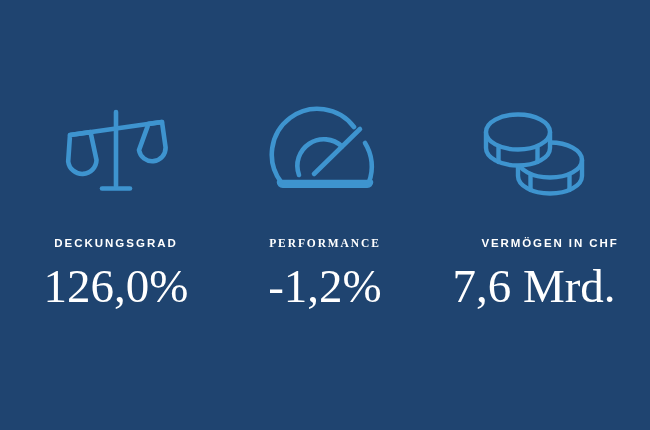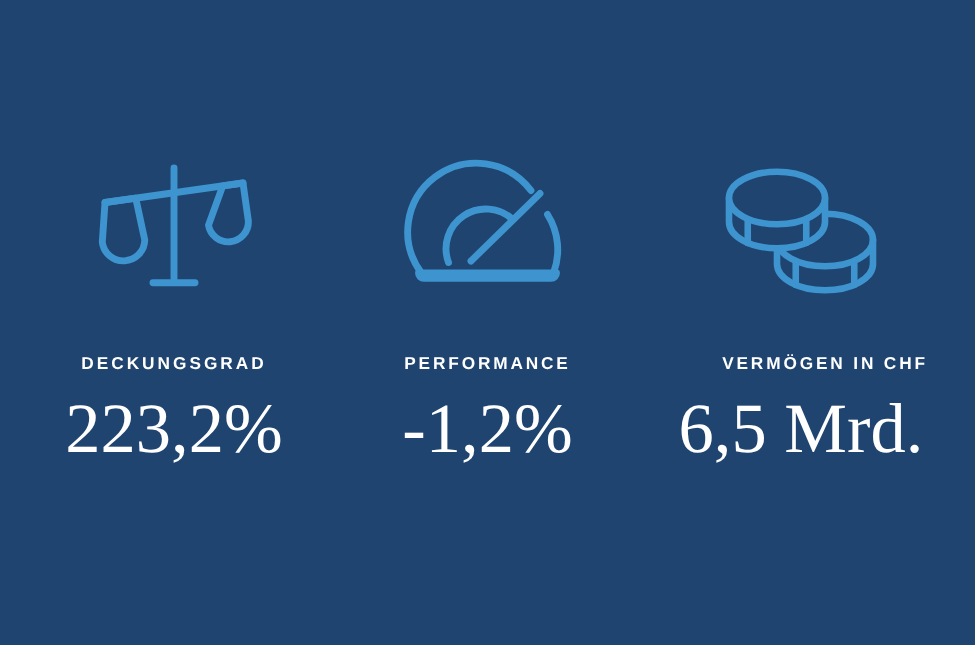--- a/index.html
+++ b/index.html
@@ -66,21 +66,21 @@
   .kpi-value {
     margin-top: 12px;
     color: #FFFFFF;
     font-family: "Liberation Serif", serif;
     font-size: 47px;
     font-weight: normal;
     line-height: 1.05;
     white-space: nowrap;
     text-align: center;
   }
-  .card-performance .kpi-label { letter-spacing: 1.9px; }
+  .card-performance .kpi-label { letter-spacing: 1.9px; font-family: Liberation Serif, serif; }
   .card-vermoegen   .kpi-label { letter-spacing: 1.9px; margin-left: 32px; }
 </style>
 </head>
 <body>
 
 <div id="kpi-panel">
   <div class="kpi-row">
 
     <div class="kpi-card card-deckungsgrad">
       <div class="kpi-icon">
@@ -91,21 +91,21 @@
           <line x1="42" y1="84.5" x2="70" y2="84.5"></line>
 
           <line x1="10" y1="31" x2="102" y2="18"></line>
 
           <path d="M10 31 L30.5 28.1 L36.5 56 A14.2 14.2 0 0 1 8.2 57.4 Z"></path>
 
           <path d="M88.5 19.9 L102 18 L105.6 43.5 A13.4 13.4 0 0 1 79 46.1 Z"></path>
         </svg>
       </div>
       <div class="kpi-label">DECKUNGSGRAD</div>
-      <div class="kpi-value">223,2%</div>
+      <div class="kpi-value">126,0%</div>
     </div>
 
     <div class="kpi-card card-performance">
       <div class="kpi-icon">
         <svg width="112" height="92" viewBox="0 0 112 92" fill="none" stroke="#3E94CF" stroke-width="4.6" stroke-linecap="round" stroke-linejoin="round">
 
           <path d="M12 78 A44 44 0 0 1 85 23"></path>
           <path d="M96 39 A44 44 0 0 1 100 78"></path>
           <path d="M12 78 L100 78"></path>
           <path d="M10 78 A3.6 3.6 0 0 0 13.6 81.6 L98.4 81.6 A3.6 3.6 0 0 0 102 78"></path>
@@ -128,17 +128,17 @@
           <line x1="52.5" y1="70.5" x2="52.5" y2="86"></line>
           <line x1="91.5" y1="70.5" x2="91.5" y2="86"></line>
 
           <path d="M8 28 L8 44 A32 17.5 0 0 0 72 44 L72 28" fill="#1F4470"></path>
           <ellipse cx="40" cy="28" rx="32" ry="17.5" fill="#1F4470"></ellipse>
           <line x1="20.5" y1="42.5" x2="20.5" y2="58"></line>
           <line x1="59.5" y1="42.5" x2="59.5" y2="58"></line>
         </svg>
       </div>
       <div class="kpi-label">VERMÖGEN IN CHF</div>
-      <div class="kpi-value">6,5 Mrd.</div>
+      <div class="kpi-value">7,6 Mrd.</div>
     </div>
 
   </div>
 </div>
 
 </body></html>

